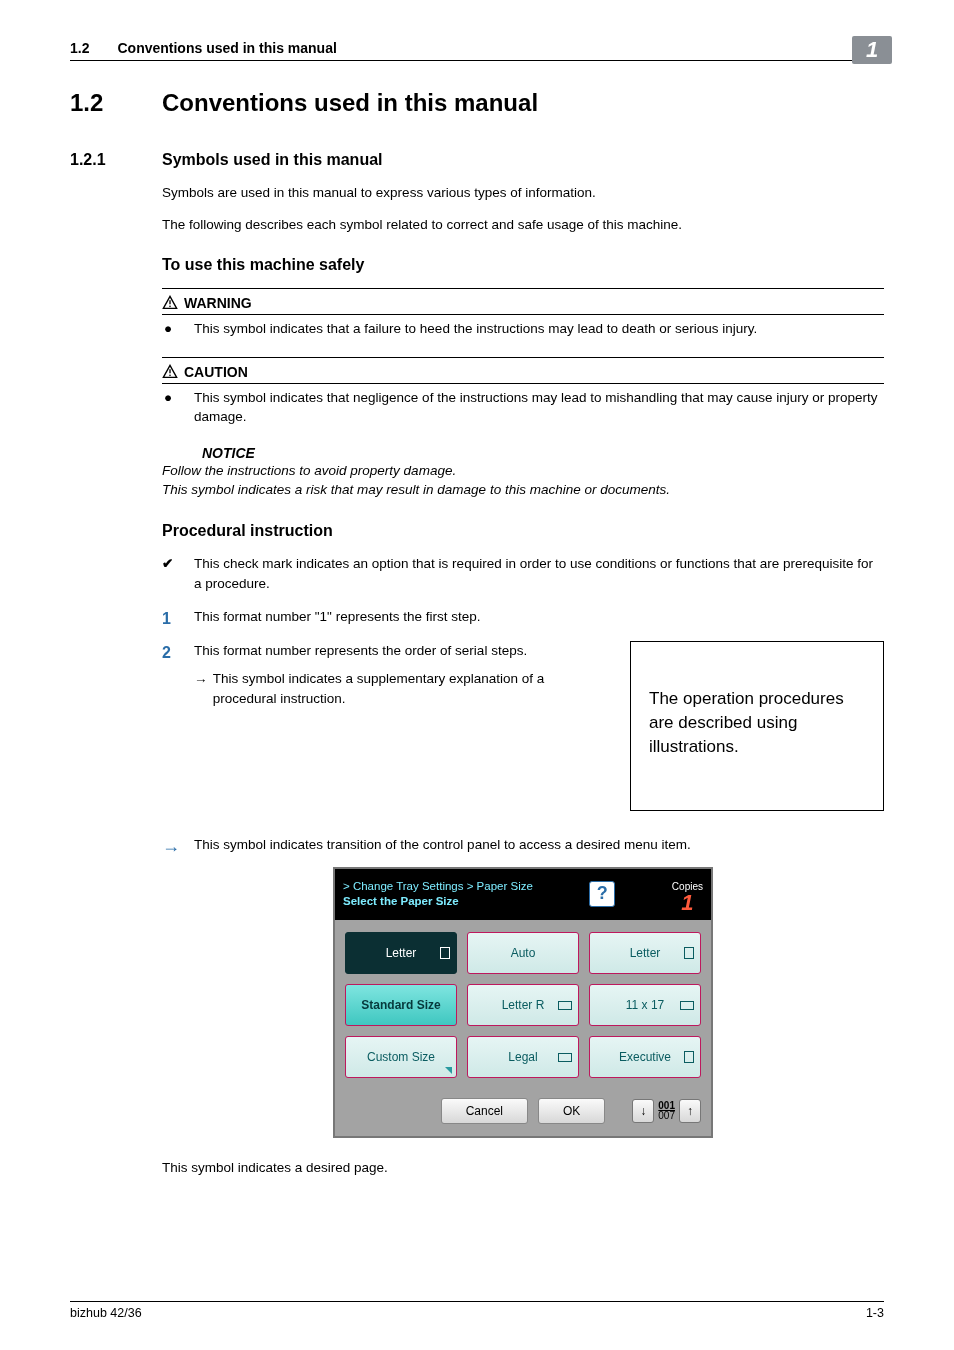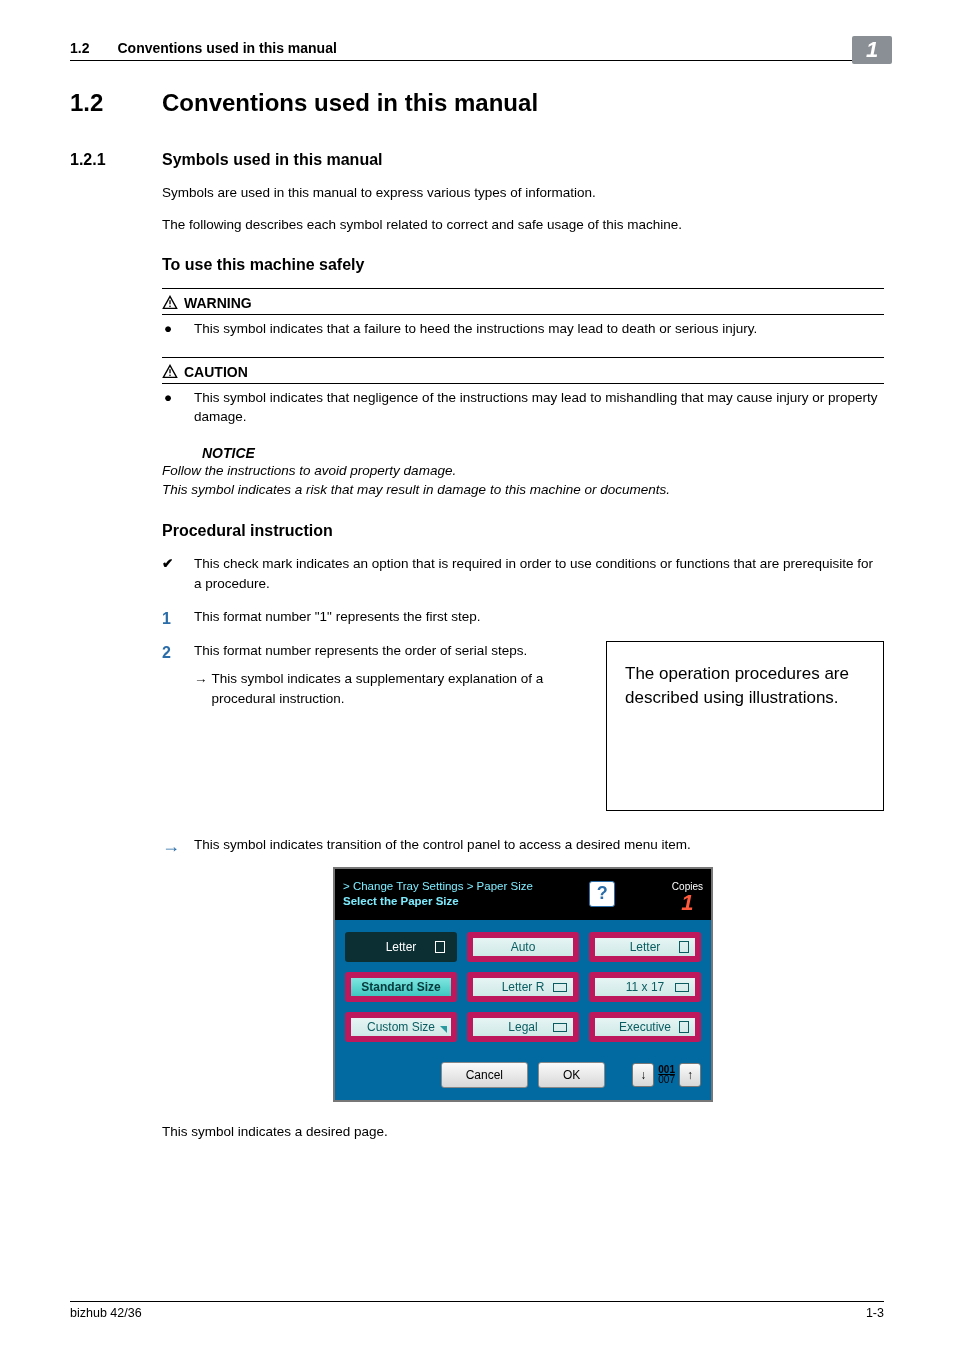--- a/index.html
+++ b/index.html
@@ -57,32 +57,32 @@
   .check-row .t { flex: 1; }
   .step-row { display: flex; font-size: 13.5px; line-height: 1.5; margin-bottom: 10px; }
   .step-row .num { width: 32px; color: #2a6da8; font-weight: bold; font-size: 16px; }
   .step-row .t { flex: 1; }
   .sub-arrow-row { display: flex; font-size: 13.5px; line-height: 1.45; margin-left: 32px; margin-top: 4px; }
   .sub-arrow-row .arr { width: 22px; font-weight: bold; }
   .columns { display: flex; gap: 20px; align-items: flex-start; }
   .columns .left { flex: 1; }
   .illus-box {
     border: 1.5px solid #000;
-    width: 278px; height: 170px;
-    padding: 20px 18px;
+    width: 254px; height: 170px;
+    padding: 45px 18px;
     font-size: 17px;
     line-height: 1.4;
   }
   .trans-row { display: flex; align-items: flex-start; margin: 26px 0 12px 0; }
   .trans-row .arr { width: 32px; color: #2a6da8; font-weight: bold; font-size: 18px; line-height: 1; }
   .trans-row .t { font-size: 13.5px; }
   .panel {
     width: 380px; margin: 6px auto 20px;
     border: 2px solid #777;
-    background: #0369a1;
+    background: #a3a3a3;
     font-size: 12px;
   }
   .panel-top {
     background: #000; color: #fff;
     display: flex; align-items: center; justify-content: space-between;
     padding: 4px 8px 6px 8px;
     position: relative;
   }
   .panel-top .bc { font-size: 11.5px; line-height: 1.25; }
   .panel-top .bc .l1 { color: #7eecff; }
@@ -94,24 +94,24 @@
     font-weight: bold; font-size: 18px;
   }
   .panel-top .copies { text-align: center; color: #fff; }
   .panel-top .copies .lbl { font-size: 10px; margin-top: 8px; }
   .panel-top .copies .val { color: #ff5a3c; font-size: 22px; font-weight: bold; line-height: 1; font-style: italic;}
   .panel-grid {
     display: grid; grid-template-columns: repeat(3, 1fr);
     gap: 10px; padding: 12px 10px;
   }
   .pbtn {
-    border: 6px solid #be185d; border-radius: 3px;
+    border: 1px solid #be185d; border-radius: 3px;
     background: linear-gradient(#e6f5f4, #cfe9e7);
     color: #0a5c60;
-    height: 30px; display: flex; align-items: center; justify-content: center;
+    height: 42px; display: flex; align-items: center; justify-content: center;
     font-size: 12px; position: relative;
   }
   .pbtn.dark { background: #0b2f33; color: #fff; border-color: #0b2f33; }
   .pbtn.sel { background: linear-gradient(#7fe5e0, #3fc7c0); color: #06393c; font-weight: bold; }
   .orient { position: absolute; right: 6px; width: 10px; height: 12px; border: 1.2px solid currentColor; }
   .orient.land { width: 14px; height: 9px; }
   .tri { position:absolute; right:4px; bottom:3px; width:0;height:0;border-left:7px solid transparent;border-top:7px solid #2a9aa0;}
   .panel-bot {
     display: flex; align-items: center; justify-content: center;
     gap: 10px; padding: 8px 10px 12px;

